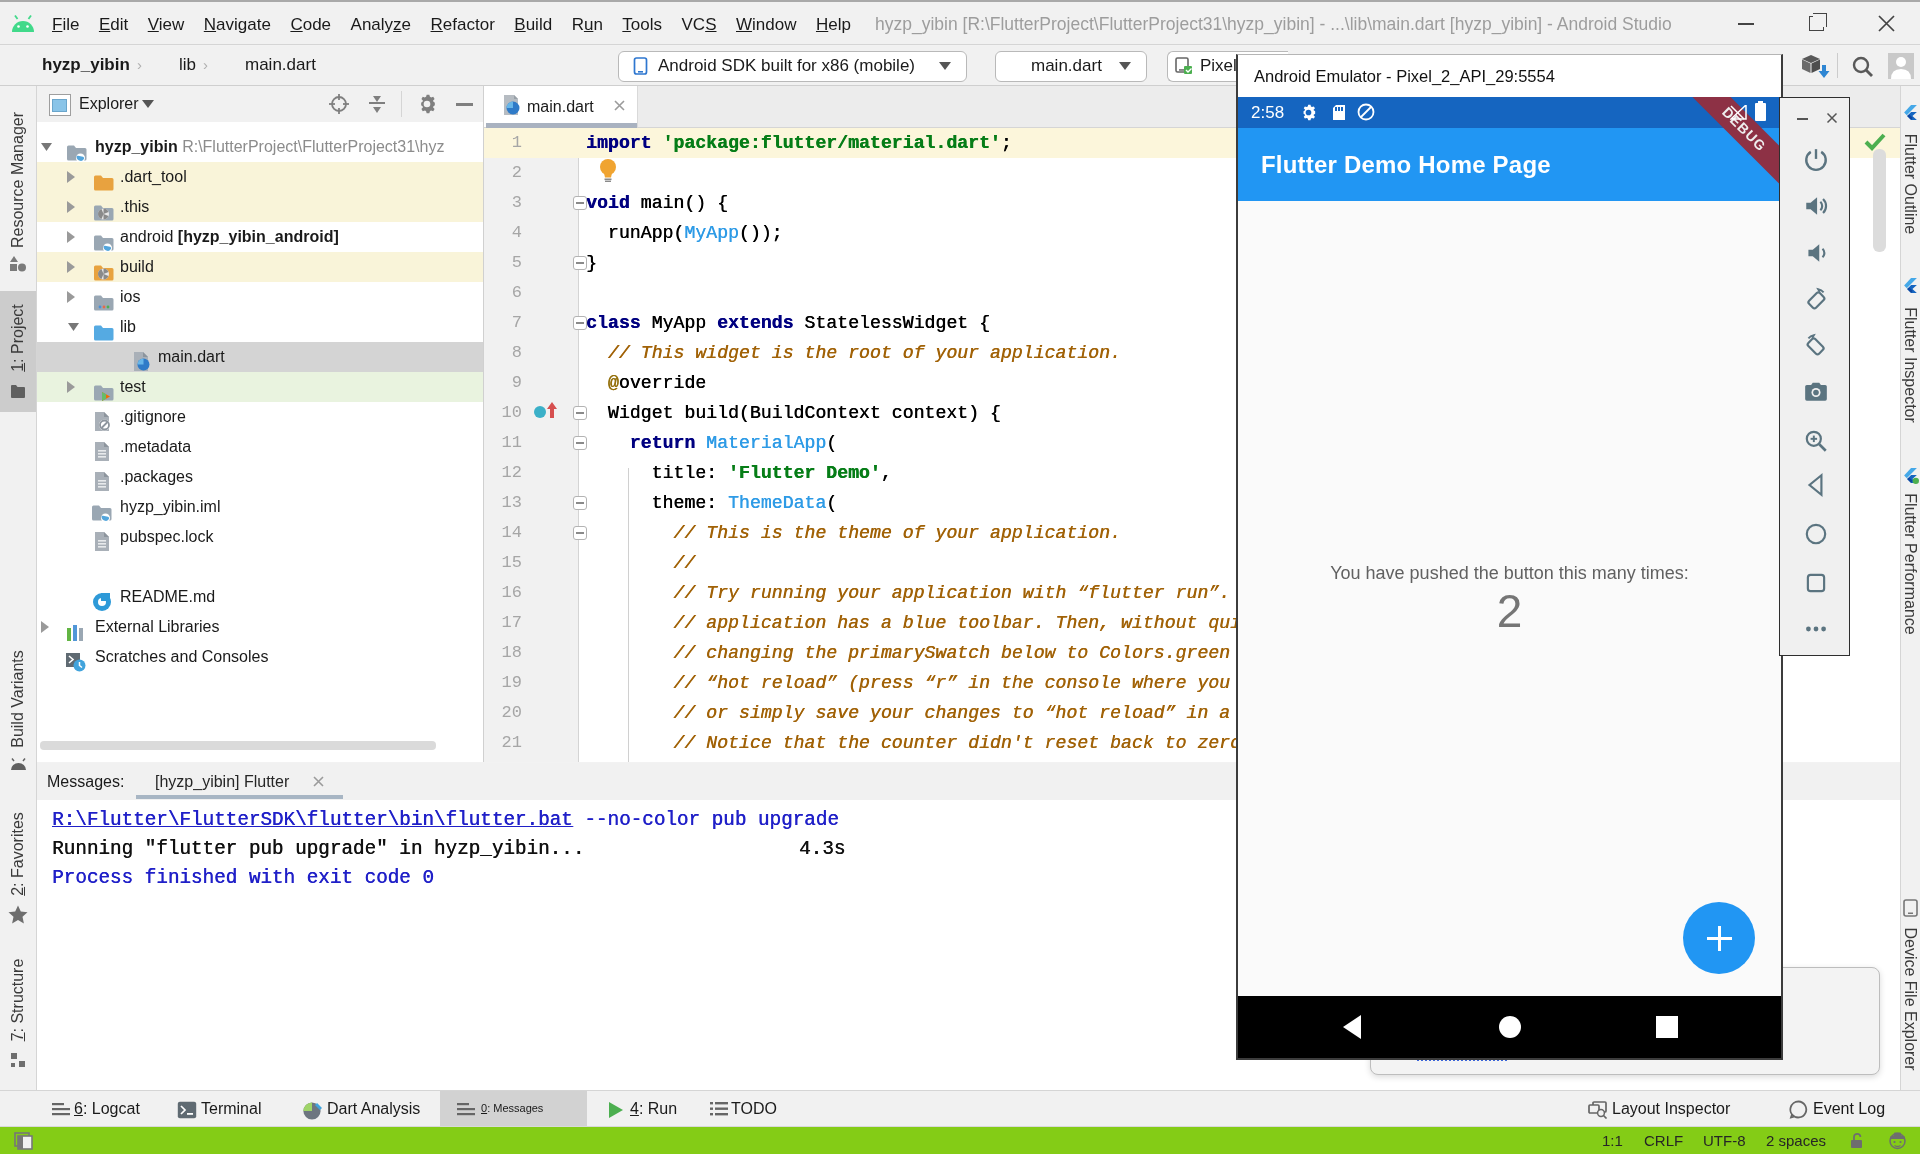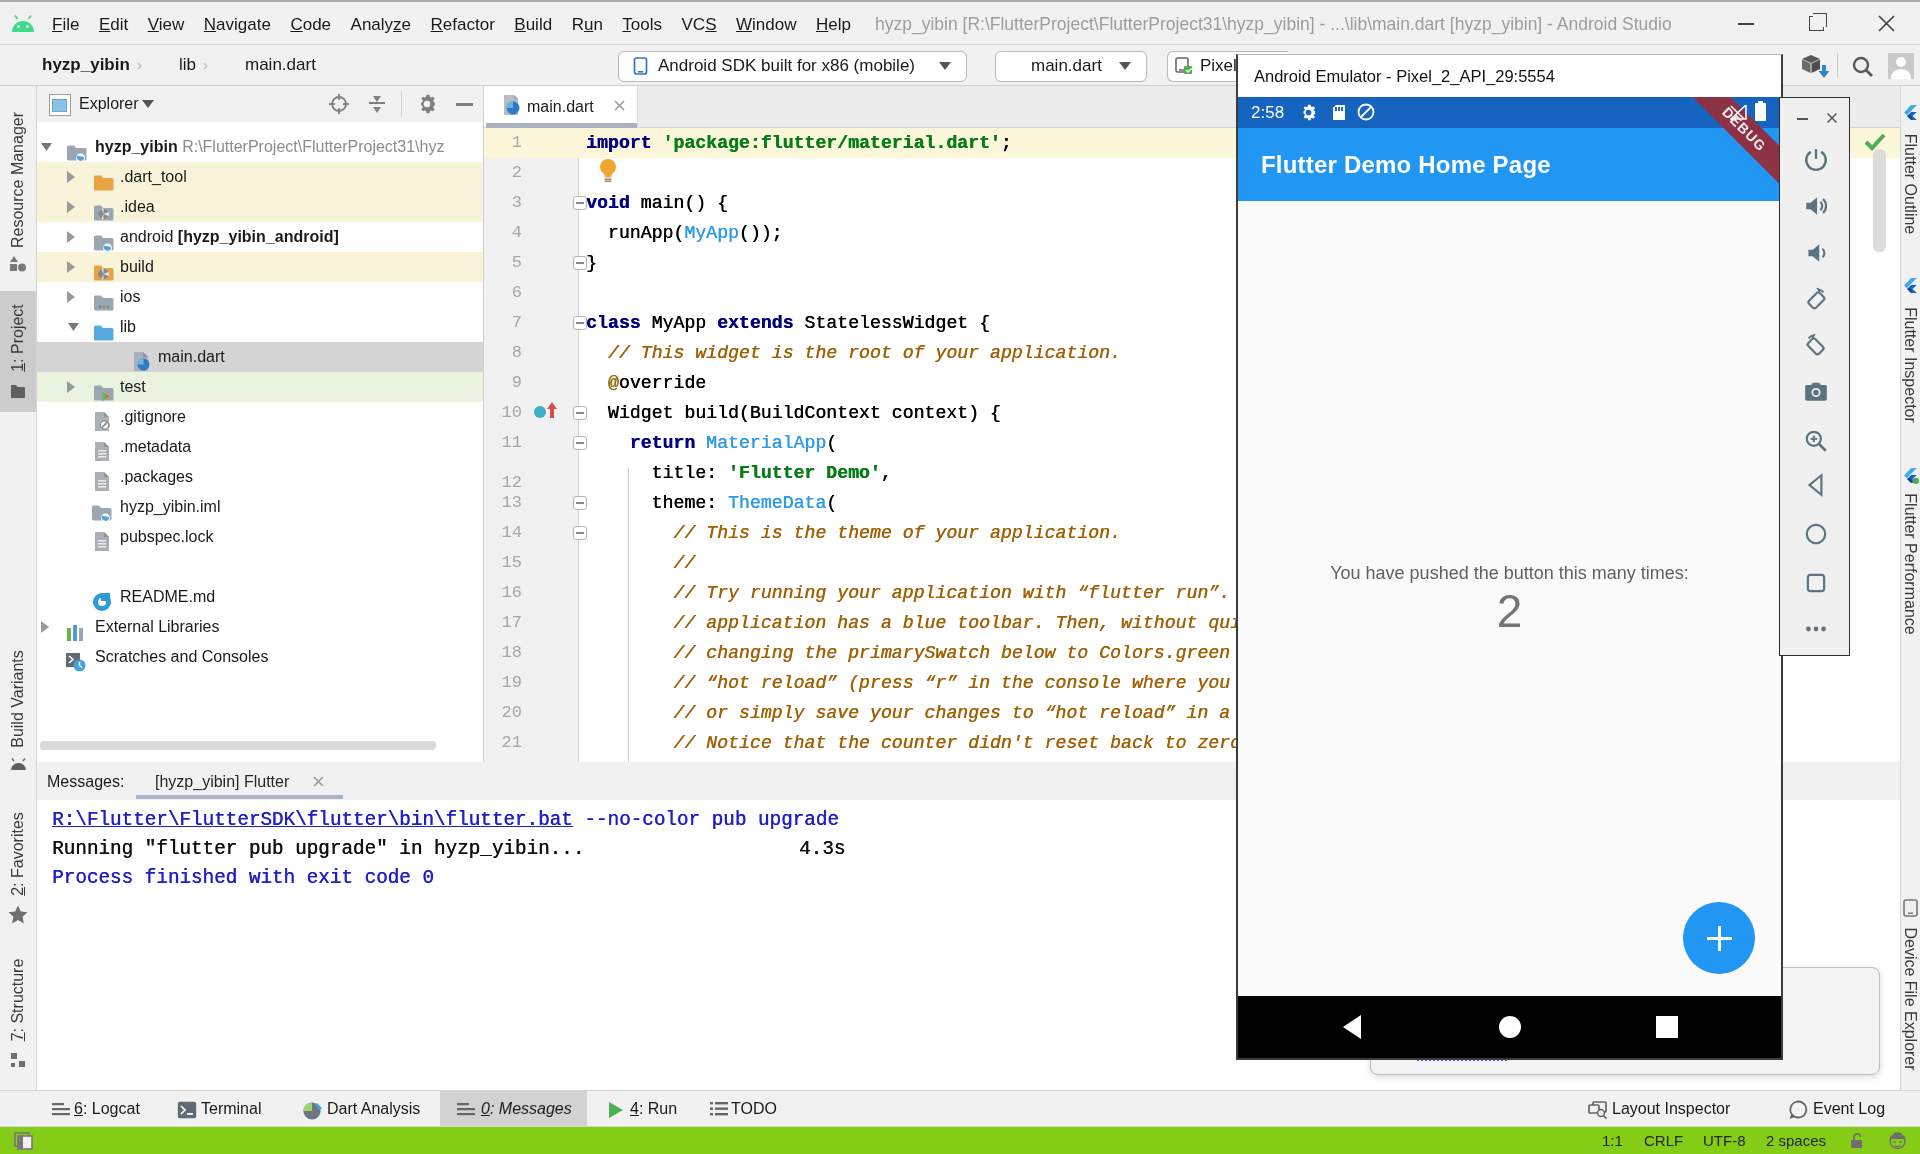--- a/index.html
+++ b/index.html
@@ -201,21 +201,21 @@
       <svg class="abs" style="left:30px;top:9px;" width="9" height="12">
         <path d="M0 0 L8 6 L0 12 Z" fill="#9a9a9a"></path>
       </svg>
       <div class="abs" style="left:56px;top:6px;"><svg width="21" height="18" viewBox="0 0 21 18">
           <path d="M1 3 Q1 1.5 2.5 1.5 L8 1.5 L10 4 L19 4 Q20.5 4 20.5 5.5 L20.5 15 Q20.5 16.5 19 16.5 L2.5 16.5 Q1 16.5 1 15 Z" fill="#9aa7b3"></path>
           <g transform="translate(10.5,10)">
             <circle r="5.5" fill="#e8e8e8"></circle>
             <path d="M0 0 L5 -2 A5.5 5.5 0 0 0 0 -5.5 Z M0 0 L5 2 A5.5 5.5 0 0 1 0 5.5 Z M0 0 L-2 -5 A5.5 5.5 0 0 0 -5.5 0 Z M0 0 L-2 5 A5.5 5.5 0 0 1 -5.5 0 Z" fill="#8a8a8a"></path>
           </g>
         </svg></div>
-      <div class="abs" style="left:83px;top:0;">.idea</div>
+      <div class="abs" style="left:83px;top:0;">.this</div>
     </div>
 <div class="trow" style="top:136px;">
       <svg class="abs" style="left:30px;top:9px;" width="9" height="12">
         <path d="M0 0 L8 6 L0 12 Z" fill="#9a9a9a"></path>
       </svg>
       <div class="abs" style="left:56px;top:6px;"><svg width="21" height="18" viewBox="0 0 21 18">
           <path d="M1 3 Q1 1.5 2.5 1.5 L8 1.5 L10 4 L19 4 Q20.5 4 20.5 5.5 L20.5 15 Q20.5 16.5 19 16.5 L2.5 16.5 Q1 16.5 1 15 Z" fill="#9aa7b3"></path>
           <circle cx="14.5" cy="14" r="4.5" fill="#fff"></circle>
           <path d="M10.5 13 Q10.5 11.5 12 11.8 L17 12.8 Q18.5 13.2 18 14.8 Q17 17.5 14 16.8 Q11 16.2 10.5 13 Z" fill="#53a5dc"></path>
         </svg></div>
@@ -383,21 +383,21 @@
 <div class="gnum" style="left:0px;top:222px;">7</div>
 <div class="codeline" style="left:102px;top:222px;"><span class="kw">class</span> MyApp <span class="kw">extends</span> StatelessWidget {</div>
 <div class="gnum" style="left:0px;top:252px;">8</div>
 <div class="codeline" style="left:102px;top:252px;">  <span class="cmt">// This widget is the root of your application.</span></div>
 <div class="gnum" style="left:0px;top:282px;">9</div>
 <div class="codeline" style="left:102px;top:282px;">  <span class="ann">@</span>override</div>
 <div class="gnum" style="left:0px;top:312px;">10</div>
 <div class="codeline" style="left:102px;top:312px;">  Widget build(BuildContext context) {</div>
 <div class="gnum" style="left:0px;top:342px;">11</div>
 <div class="codeline" style="left:102px;top:342px;">    <span class="kw">return</span> <span class="cls">MaterialApp</span>(</div>
-<div class="gnum" style="left:0px;top:372px;margin-top:10px;">12</div>
+<div class="gnum" style="left:0px;top:372px;">12</div>
 <div class="codeline" style="left:102px;top:372px;">      title: <span class="str">'Flutter Demo'</span>,</div>
 <div class="gnum" style="left:0px;top:402px;">13</div>
 <div class="codeline" style="left:102px;top:402px;">      theme: <span class="cls">ThemeData</span>(</div>
 <div class="gnum" style="left:0px;top:432px;">14</div>
 <div class="codeline" style="left:102px;top:432px;">        <span class="cmt">// This is the theme of your application.</span></div>
 <div class="gnum" style="left:0px;top:462px;">15</div>
 <div class="codeline" style="left:102px;top:462px;">        <span class="cmt">//</span></div>
 <div class="gnum" style="left:0px;top:492px;">16</div>
 <div class="codeline" style="left:102px;top:492px;">        <span class="cmt">// Try running your application with “flutter run”. You'll see the</span></div>
 <div class="gnum" style="left:0px;top:522px;">17</div>
@@ -502,21 +502,21 @@
         <circle cx="10" cy="10" r="8.6" fill="#6d7680"></circle>
         <path d="M10 1.4 A8.6 8.6 0 0 0 1.4 10 L10 10 Z" fill="#9fd468"></path>
         <path d="M14 3 L19 8" stroke="#41a3dc" stroke-width="3"></path>
       </svg></div>
 <div class="abs" style="left:327px;top:0;height:35px;line-height:35px;font-size:16px;">Dart Analysis</div>
 <div class="abs" style="left:457px;top:10px;"><svg width="19" height="16" viewBox="0 0 19 16">
         <rect x="0" y="2" width="12" height="2.2" fill="#666"></rect>
         <rect x="0" y="7" width="18" height="2.2" fill="#666"></rect>
         <rect x="0" y="12" width="18" height="2.2" fill="#666"></rect>
       </svg></div>
-<div class="abs" style="left:481px;top:0;height:49px;line-height:35px;font-size:16px;font-style:italic;"><span class="u">0</span>: Messages</div>
+<div class="abs" style="left:481px;top:0;height:49px;line-height:35px;font-size:11px;"><span class="u">0</span>: Messages</div>
 <div class="abs" style="left:607px;top:10px;"><svg width="17" height="18" viewBox="0 0 17 18">
         <path d="M2 1 L16 9 L2 17 Z" fill="#4caf50"></path>
       </svg></div>
 <div class="abs" style="left:630px;top:0;height:35px;line-height:35px;font-size:16px;"><span class="u">4</span>: Run</div>
 <div class="abs" style="left:710px;top:10px;"><svg width="19" height="16" viewBox="0 0 19 16">
         <rect x="0" y="1" width="3" height="2.4" fill="#666"></rect>
         <rect x="5" y="1" width="13" height="2.4" fill="#666"></rect>
         <rect x="0" y="6.5" width="3" height="2.4" fill="#666"></rect>
         <rect x="5" y="6.5" width="13" height="2.4" fill="#666"></rect>
         <rect x="0" y="12" width="3" height="2.4" fill="#666"></rect>

